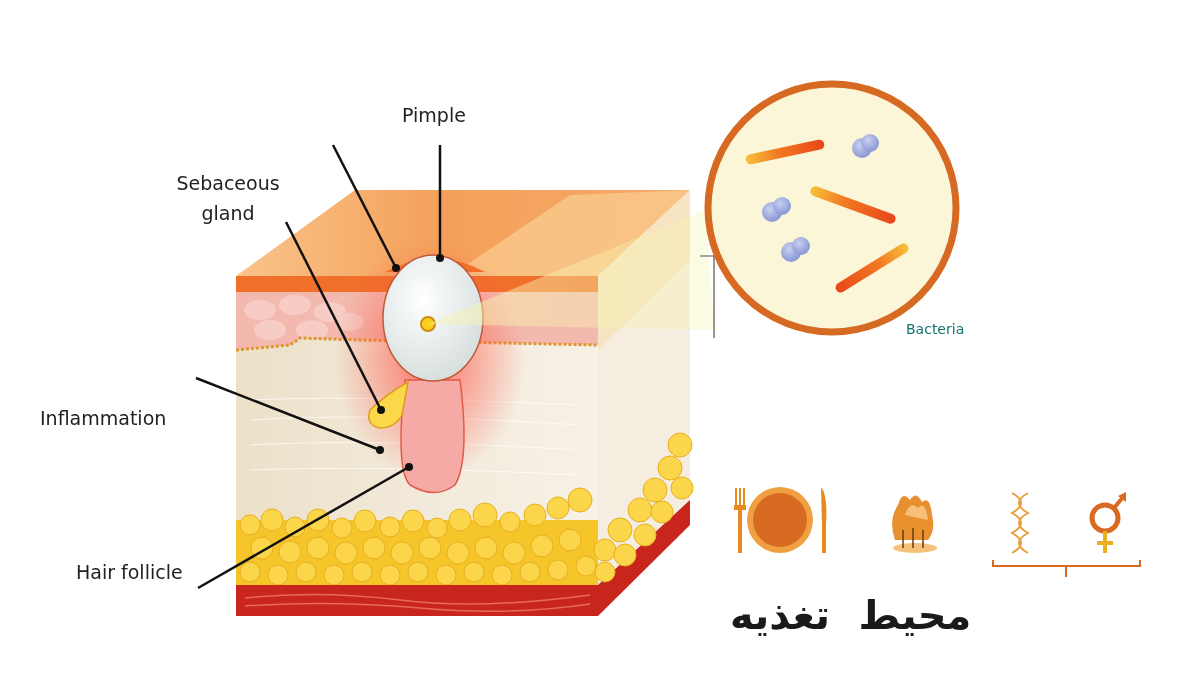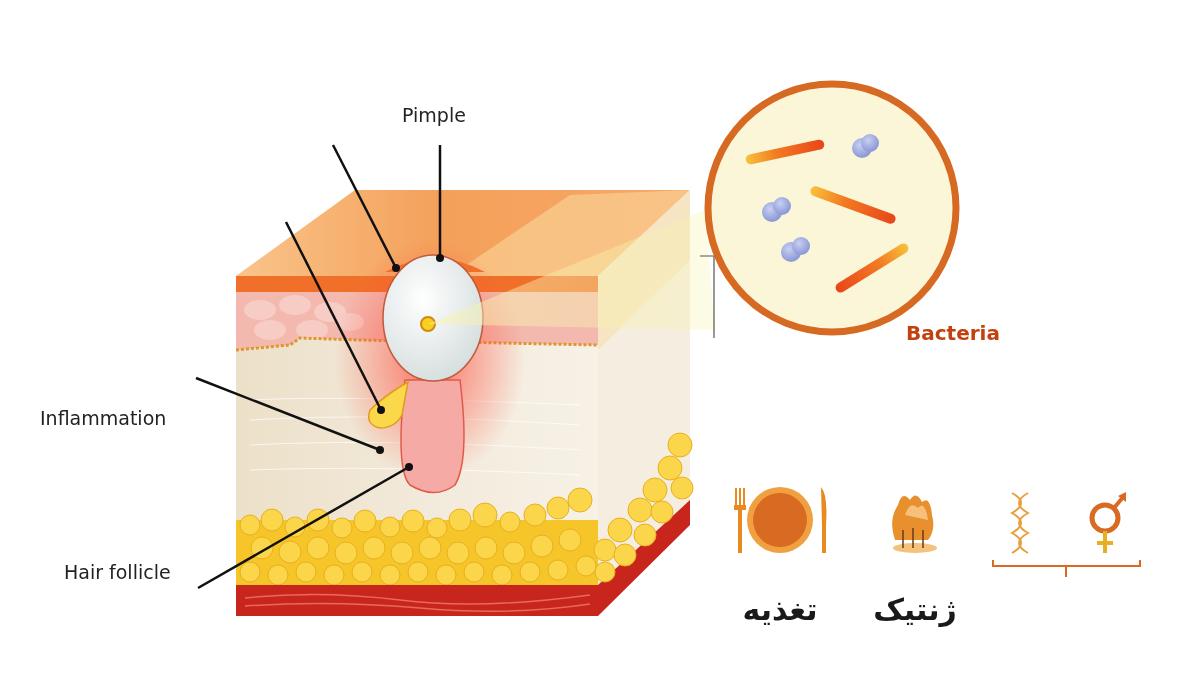--- a/index.html
+++ b/index.html
@@ -8,25 +8,25 @@
     font-family: "Liberation Sans", "DejaVu Sans", sans-serif;
   }
   .stage { position: absolute; left: 0; top: 0; width: 1200px; height: 675px; }
   svg.art { position: absolute; left: 0; top: 0; }
   .label {
     position: absolute; color: #222; font-size: 19px; line-height: 30px; white-space: nowrap;
     font-family: "DejaVu Sans", sans-serif;
   }
   .label.center { text-align: center; }
   .bacteria-label {
-    position: absolute; font-weight: bold; font-size: 20px; color: #c2410c;
+    position: absolute; font-weight: normal; font-size: 14px; color: #0f766e;
     font-family: "DejaVu Sans", sans-serif;
   }
   .fa-label {
-    position: absolute; font-size: 30px; font-weight: bold; color: #1a1a1a;
+    position: absolute; font-size: 40px; font-weight: bold; color: #1a1a1a;
     font-family: "DejaVu Sans", sans-serif; direction: rtl; text-align: center;
   }
 </style>
 </head>
 <body>
 
 <div class="stage">
   <svg class="art" width="1200" height="675" viewBox="0 0 1200 675">
     <defs>
       <linearGradient id="topGrad" x1="0" y1="0" x2="1" y2="0">
@@ -237,19 +237,23 @@
       <line x1="1105" y1="531" x2="1105" y2="553" stroke="#e8b020" stroke-width="4"></line>
       <line x1="1097" y1="543" x2="1113" y2="543" stroke="#e8b020" stroke-width="4"></line>
     </g>
     <g stroke="#d86a22" stroke-width="2" fill="none">
       <path d="M993,560 L993,566 L1140,566 L1140,560"></path>
       <line x1="1066" y1="566" x2="1066" y2="577"></line>
     </g>
   </svg>
 
   <div class="label" style="left:402px; top:100px;">Pimple</div>
+  <div class="label center" style="left:168px; top:168px; width:120px;">
+    <div>Sebaceous</div>
+    <div>gland</div>
+  </div>
   <div class="label" style="left:40px; top:355px;margin-top:48px;">Inflammation</div>
-  <div class="label" style="left:64px; top:557px;">Hair follicle</div>
+  <div class="label" style="left:76px; top:557px;">Hair follicle</div>
   <div class="bacteria-label" style="left:906px; top:321px;">Bacteria</div>
 
   <div class="fa-label" style="left:715px; top:592px; width:130px;">تغذیه</div>
-  <div class="fa-label" style="left:855px; top:592px; width:120px;">ژنتیک</div>
+  <div class="fa-label" style="left:855px; top:592px; width:120px;">محیط</div>
 </div>
 
 </body></html>

